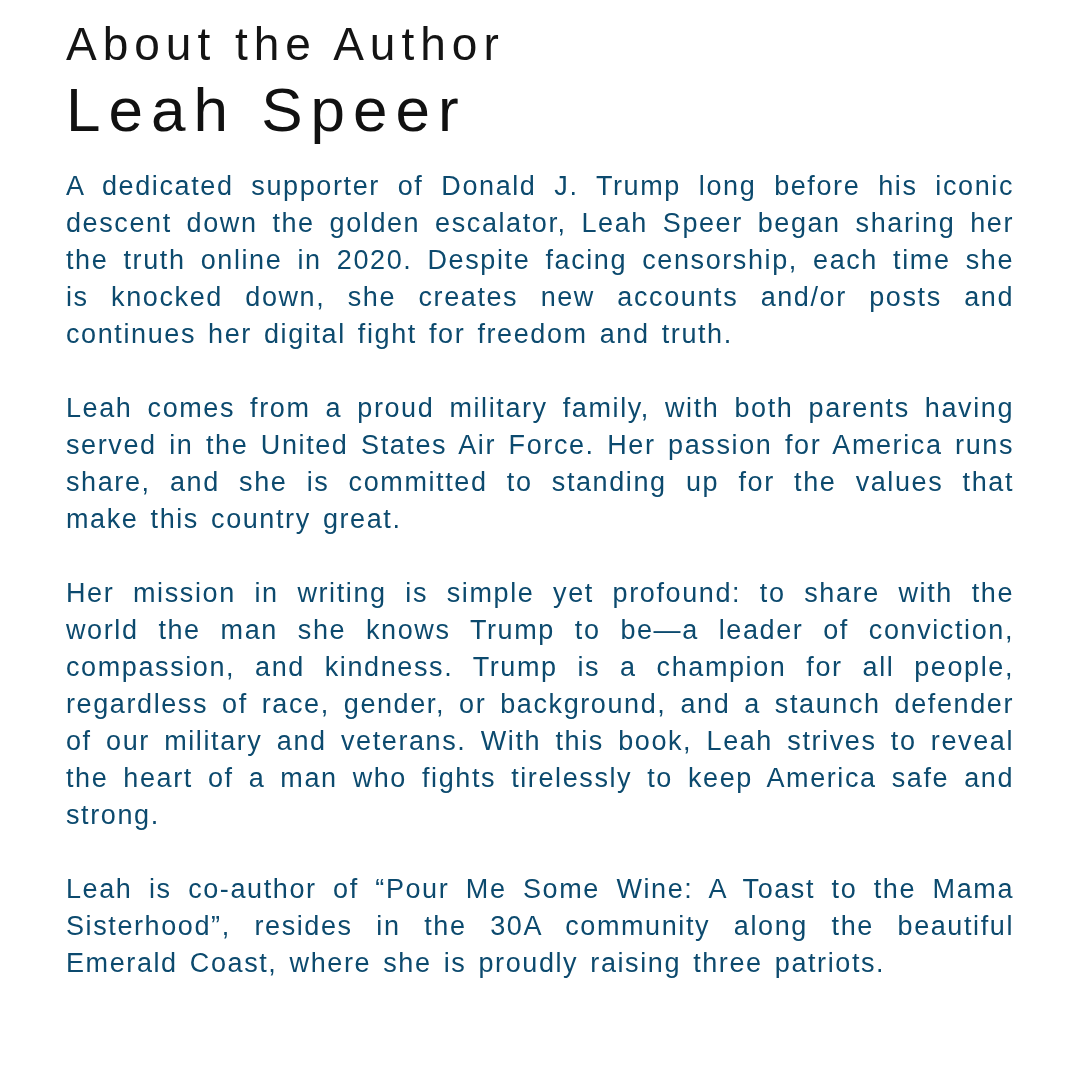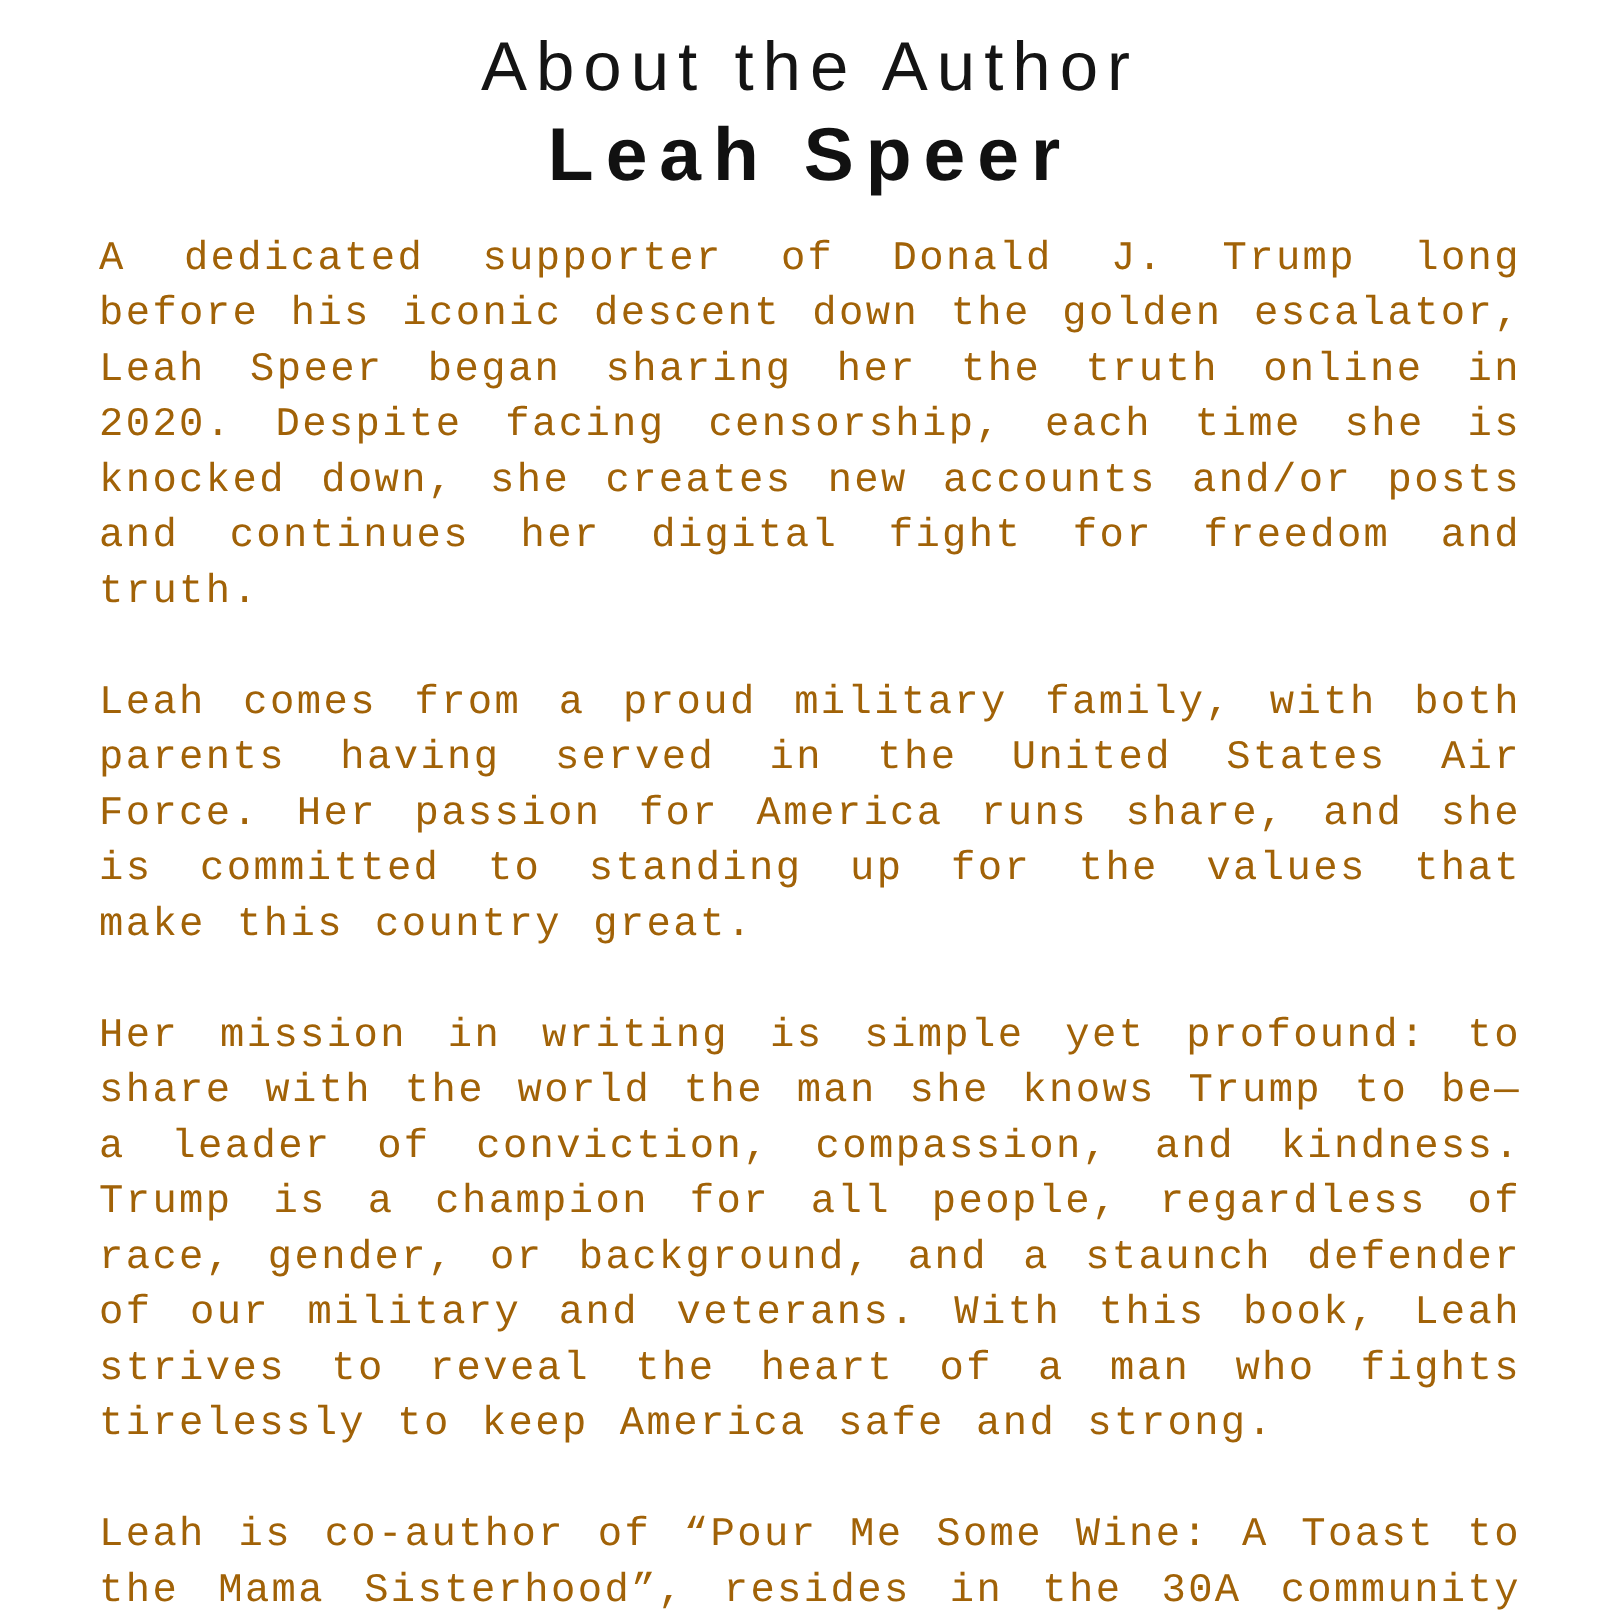--- a/index.html
+++ b/index.html
@@ -12,51 +12,49 @@
     width: 1080px;
     height: 1080px;
     background: #ffffff;
     box-sizing: border-box;
     padding: 18px 66px 0 66px;
     overflow: hidden;
     font-family: "Liberation Sans", "DejaVu Sans", sans-serif;
     color: #161616;
   }
   .header {
-    text-align: center;
     margin: 0 auto 6px auto;
   }
   .title-small {
     font-size: 46px;
     font-weight: 300;
     letter-spacing: 6px;
     line-height: 1.15;
     color: #141414;
   }
   .title-large {
-    font-size: 50px;
-    font-weight: 700;
+    font-size: 62px;
+    font-weight: 400;
     letter-spacing: 8px;
     line-height: 1.05;
     margin-top: 6px;
     color: #111111;
   }
   .body-copy {
     margin-top: 26px;
   }
   .body-copy p {
     margin: 0 0 37px 0;
     font-size: 27px;
     font-weight: 300;
     line-height: 37px;
     letter-spacing: 1.6px;
     word-spacing: 3px;
     text-align: justify;
-    color: #a16207;
-    font-family: Liberation Mono, monospace;
+    color: #0c4a6e;
   }
   .body-copy p:last-child {
     margin-bottom: 0;
   }
 </style>
 </head>
 <body>
 
 <div class="page">
   <div class="header">

